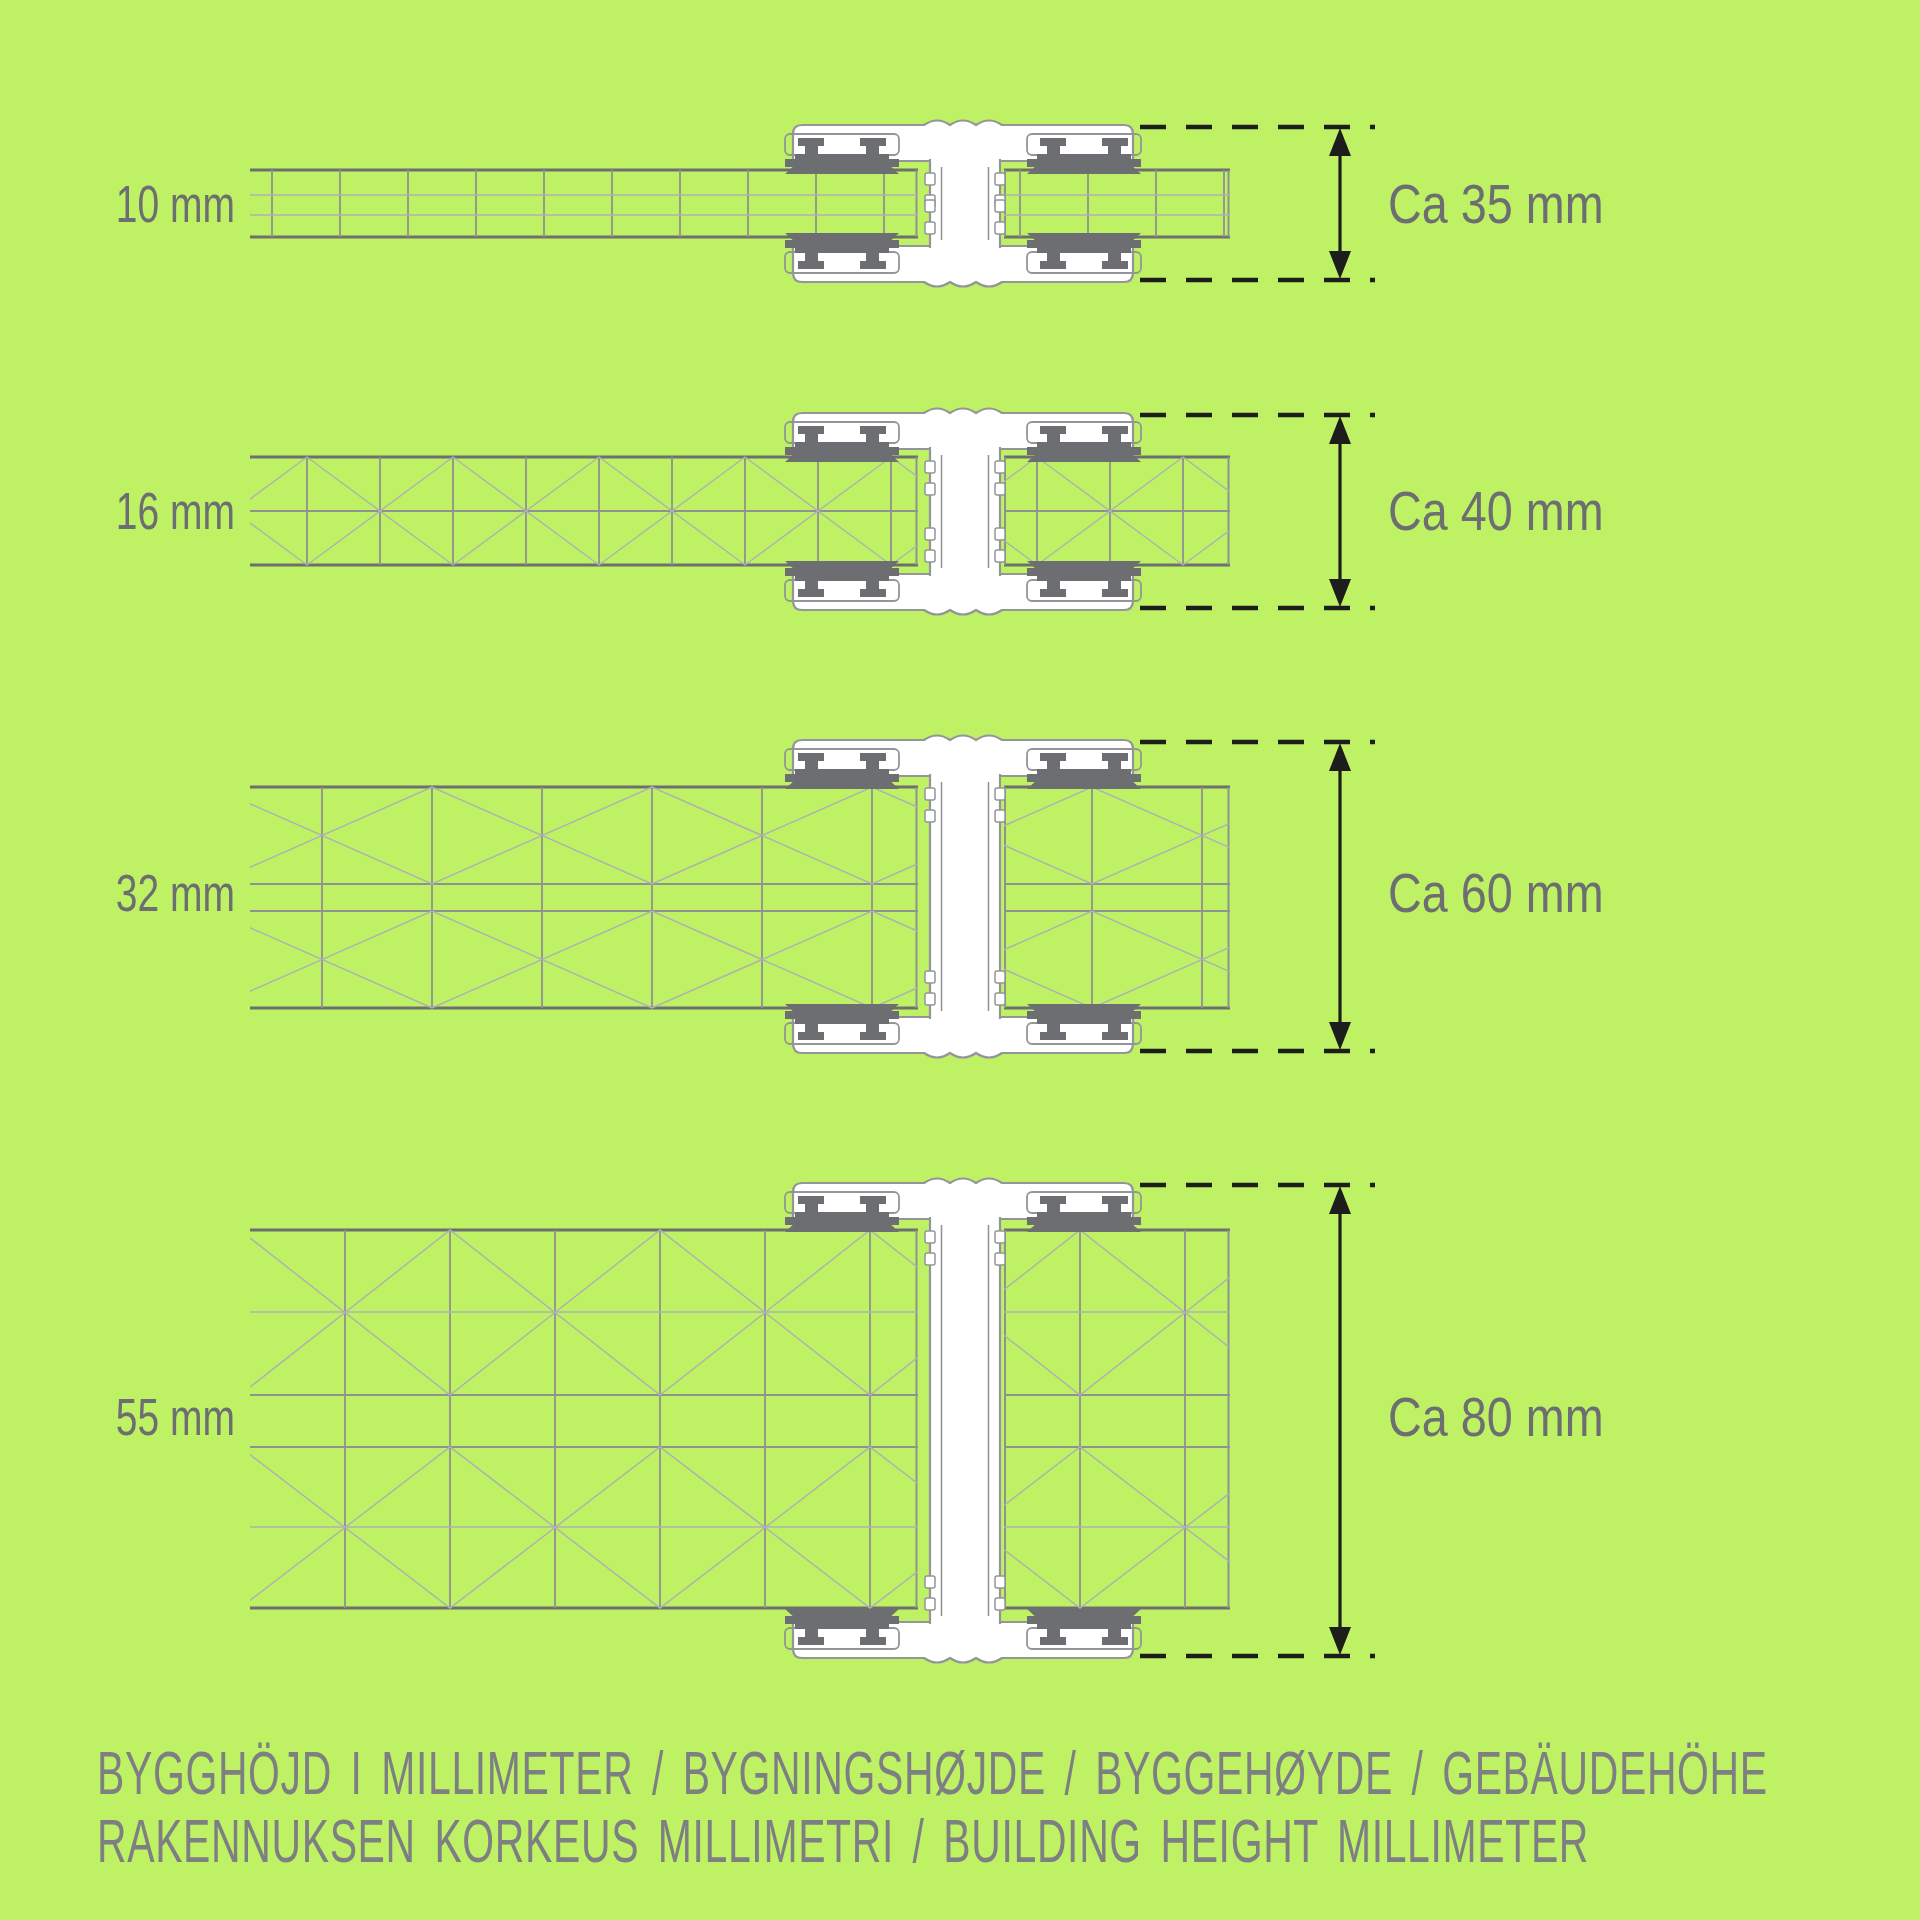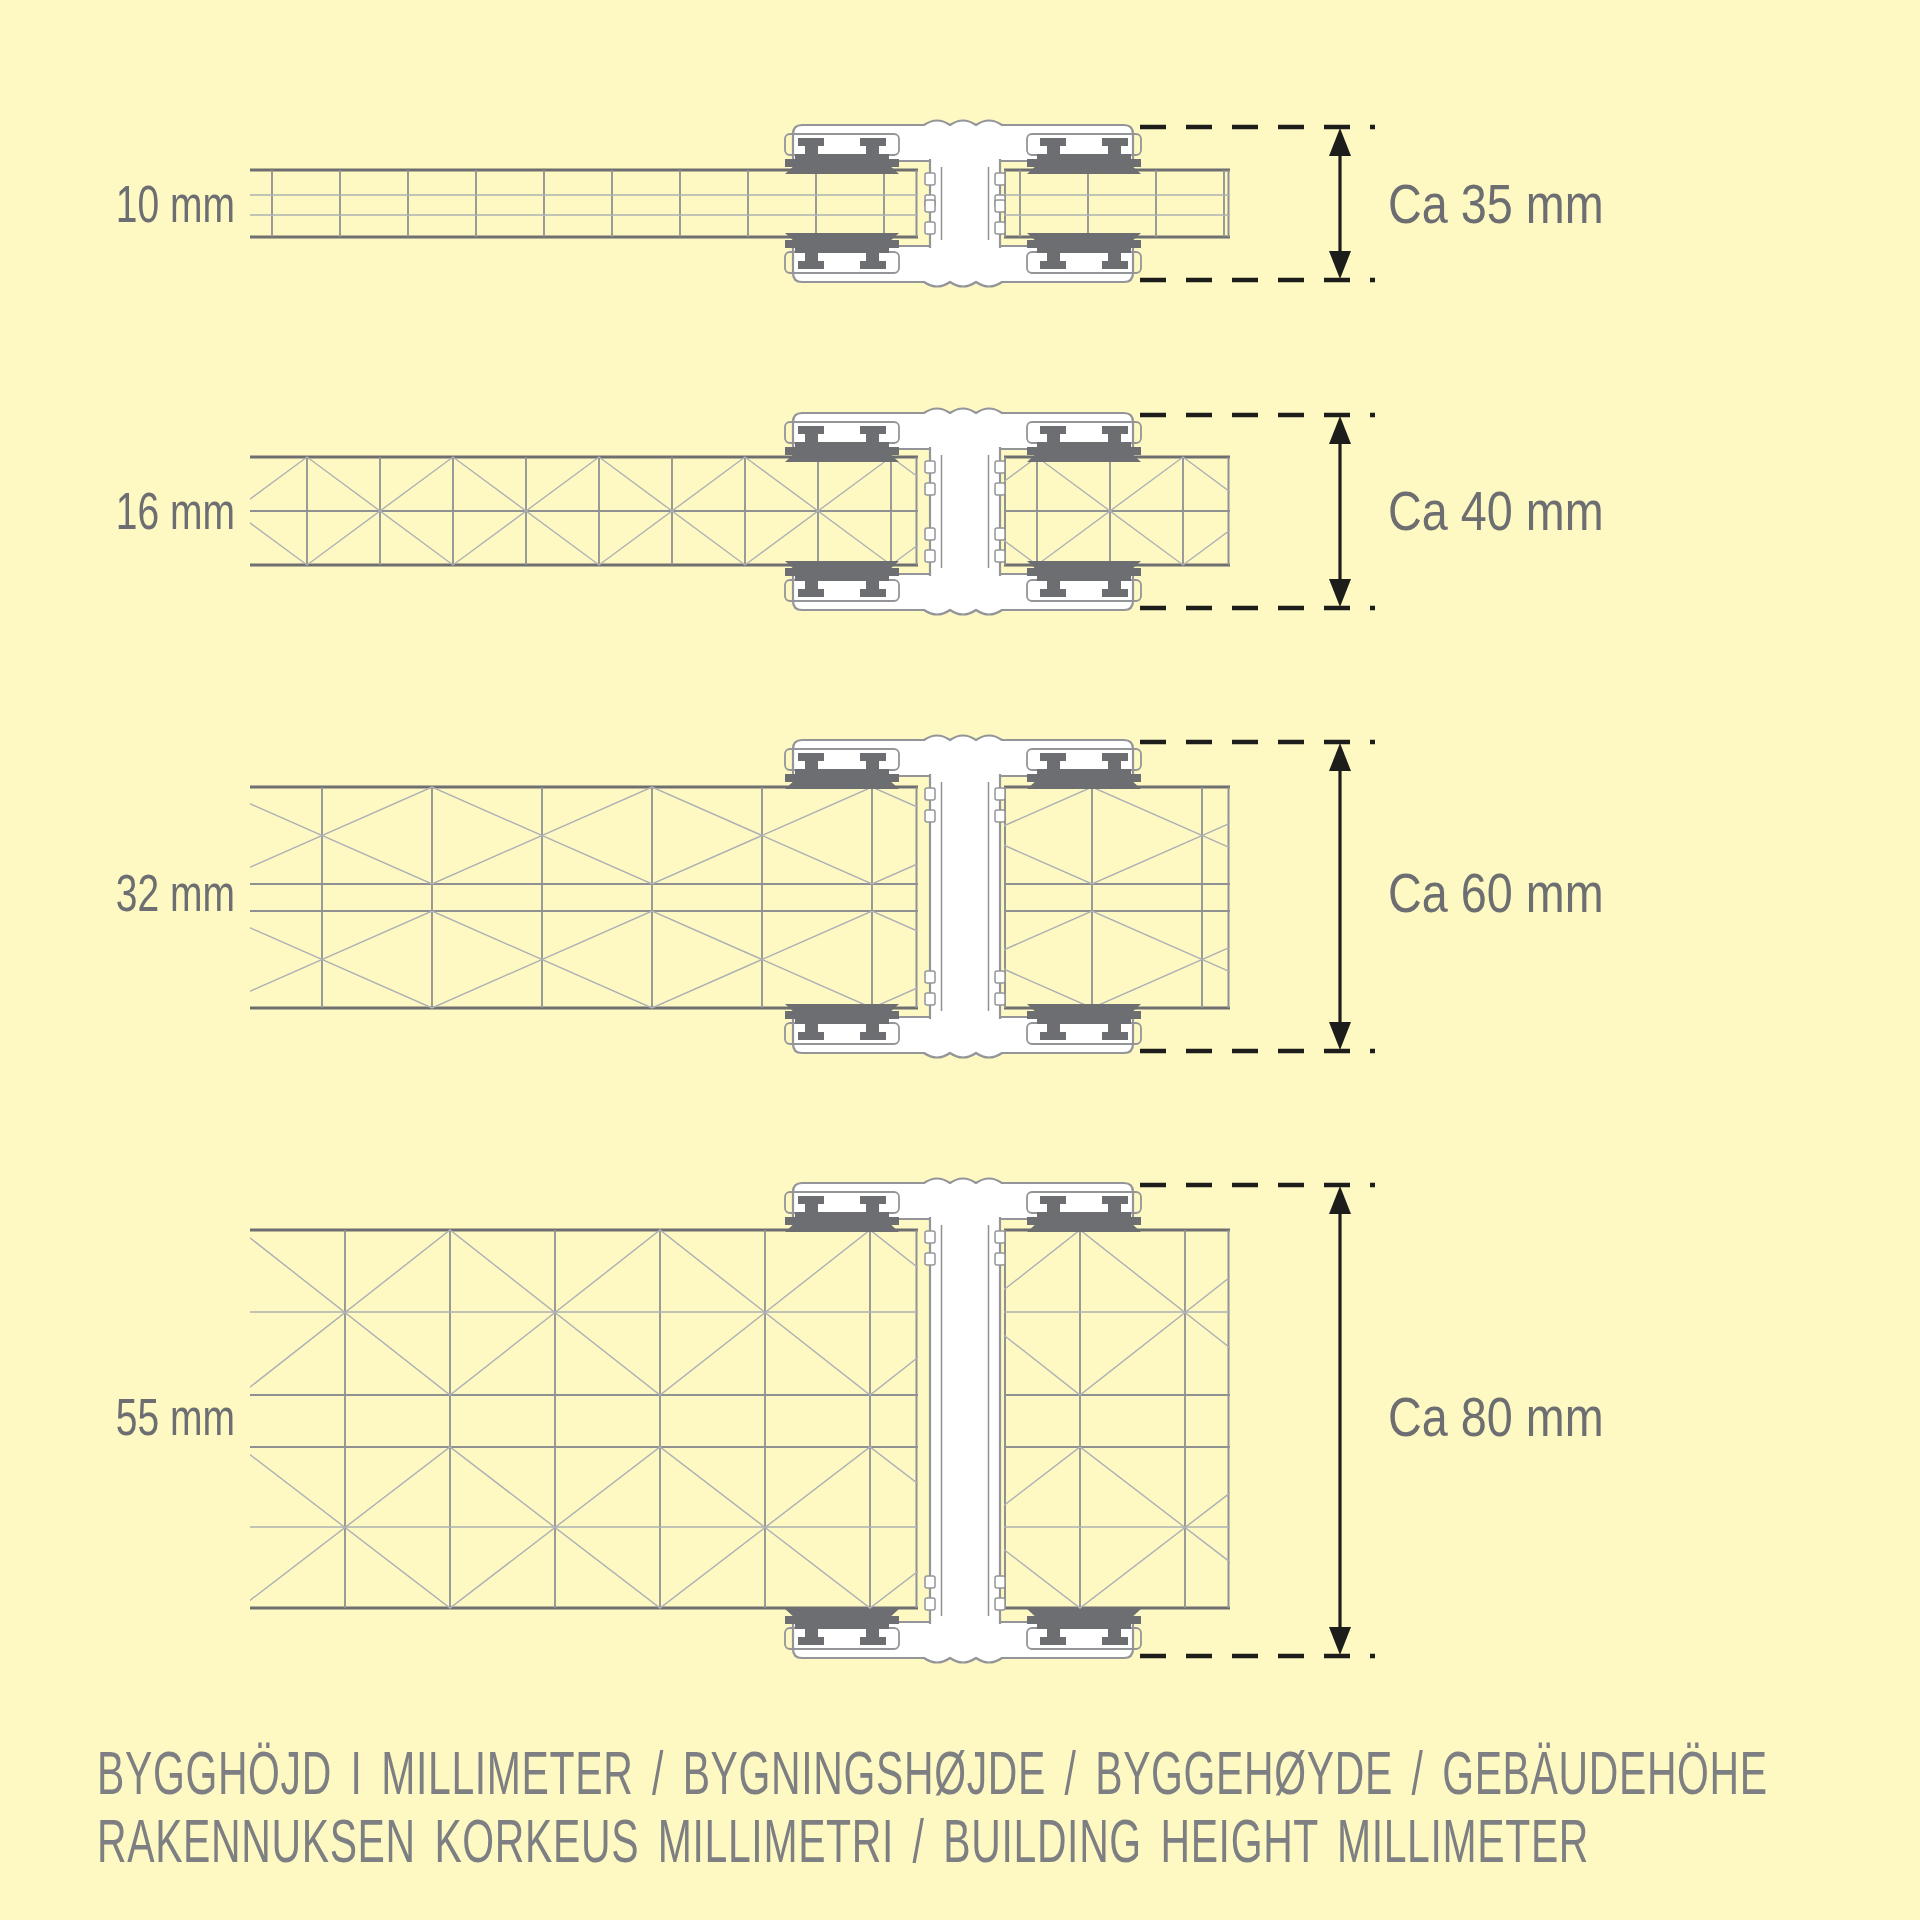--- a/index.html
+++ b/index.html
@@ -1,16 +1,16 @@
 <!DOCTYPE html>
 <html><head>
 <meta charset="utf-8">
 <style>
   html,body{margin:0;padding:0;background:#ffffff;}
-  #stage{position:relative;width:1920px;height:1920px;background:#fef9c3;overflow:hidden;
+  #stage{position:relative;width:1920px;height:1920px;background:#bef264;overflow:hidden;
          font-family:"Liberation Sans",sans-serif;}
   #diagram{position:absolute;left:0;top:0;}
   .lbl{position:absolute;color:#6d6e71;font-size:52px;line-height:60px;white-space:nowrap;}
   .thick{left:0;width:235px;text-align:right;transform:scaleX(.75);transform-origin:100% 50%;}
   .ca{left:1388px;font-size:55px;transform:scaleX(.85);transform-origin:0 50%;}
   .cap{position:absolute;left:97px;color:#7d7f82;font-size:62px;line-height:66px;
        letter-spacing:1px;word-spacing:10px;white-space:nowrap;
        transform:scaleX(.66);transform-origin:0 0;}
 </style>
 </head>

